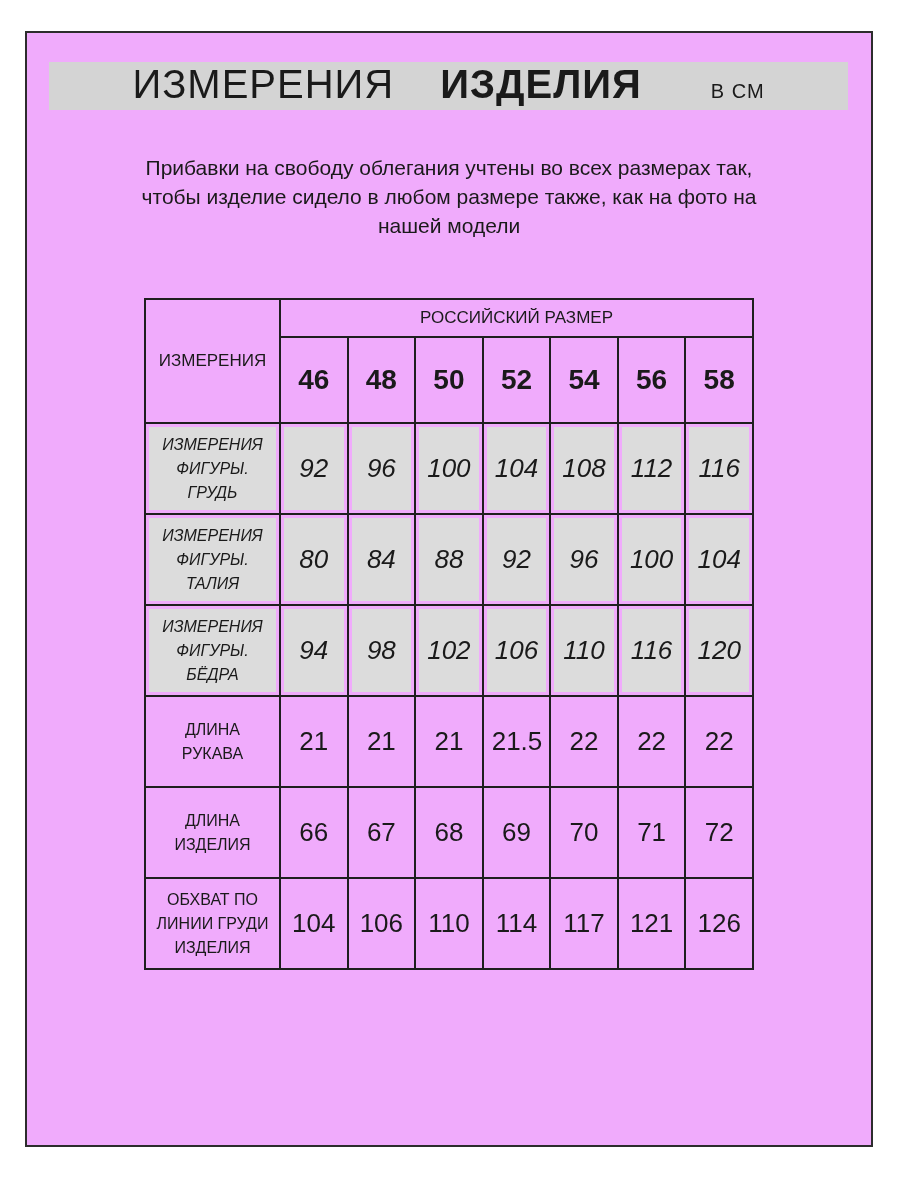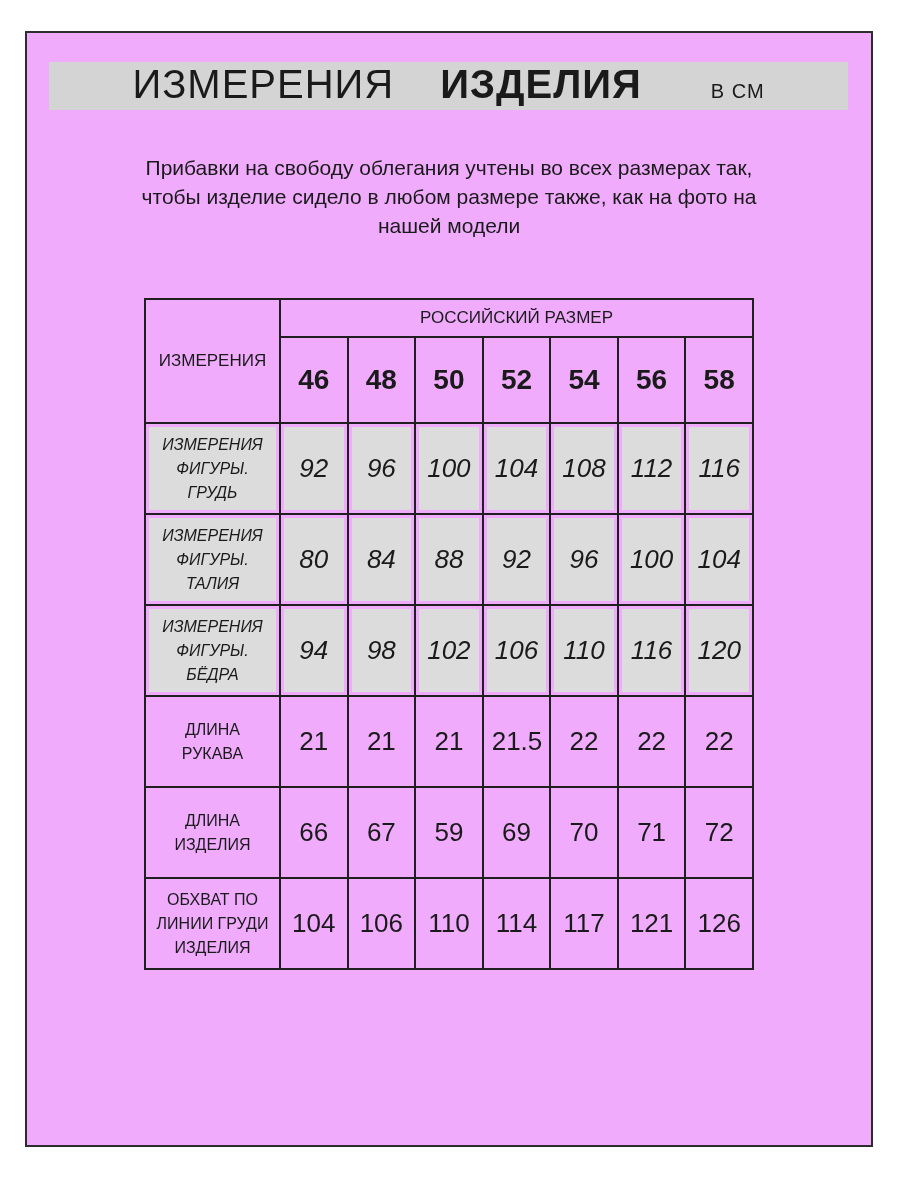--- a/index.html
+++ b/index.html
@@ -144,21 +144,21 @@
             <td class="value-cell">21</td>
             <td class="value-cell">21.5</td>
             <td class="value-cell">22</td>
             <td class="value-cell">22</td>
             <td class="value-cell">22</td>
           </tr>
           <tr class="data-row">
             <td class="row-label"><span>ДЛИНА ИЗДЕЛИЯ</span></td>
             <td class="value-cell">66</td>
             <td class="value-cell">67</td>
-            <td class="value-cell">59</td>
+            <td class="value-cell">68</td>
             <td class="value-cell">69</td>
             <td class="value-cell">70</td>
             <td class="value-cell">71</td>
             <td class="value-cell">72</td>
           </tr>
           <tr class="data-row">
             <td class="row-label"><span>ОБХВАТ ПО ЛИНИИ ГРУДИ ИЗДЕЛИЯ</span></td>
             <td class="value-cell">104</td>
             <td class="value-cell">106</td>
             <td class="value-cell">110</td>

